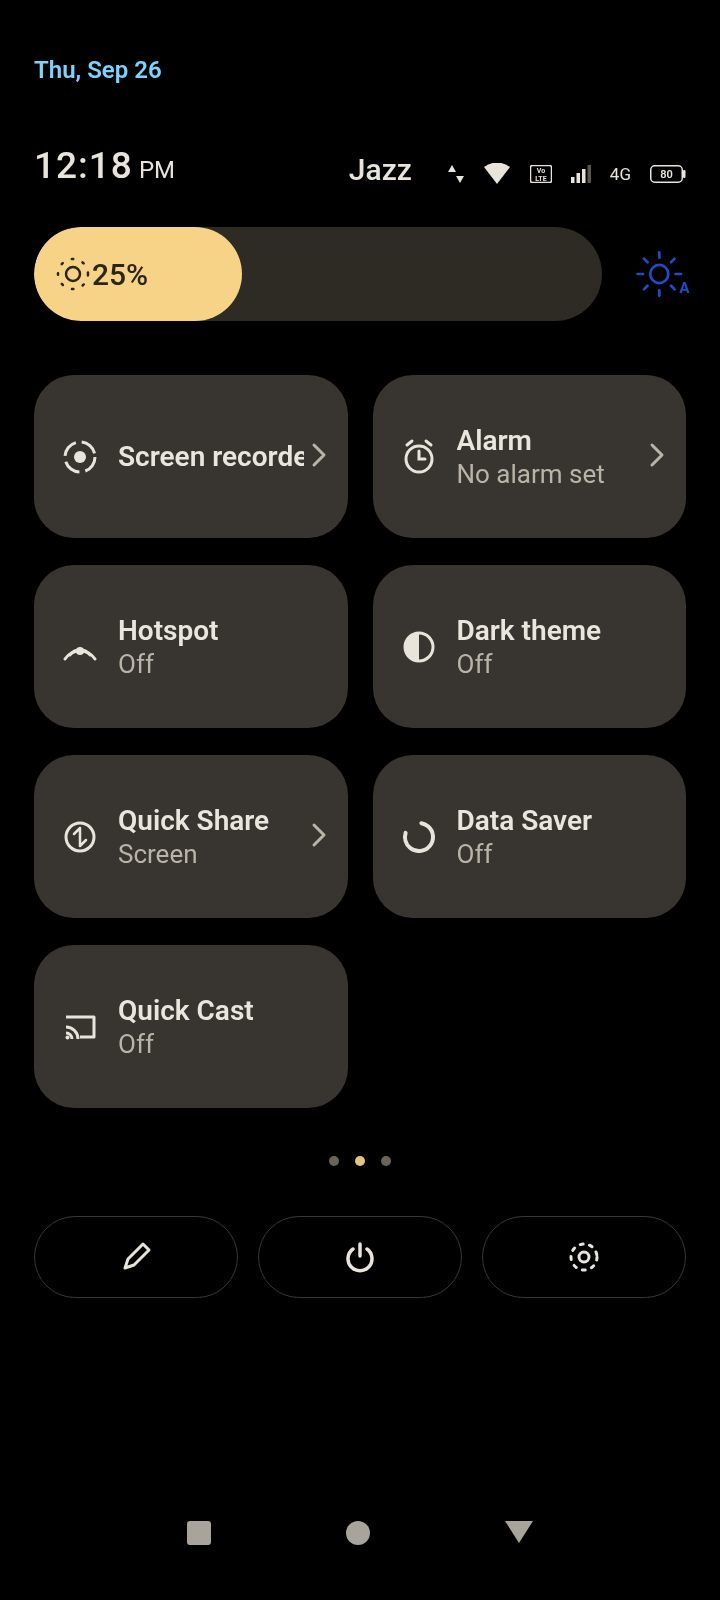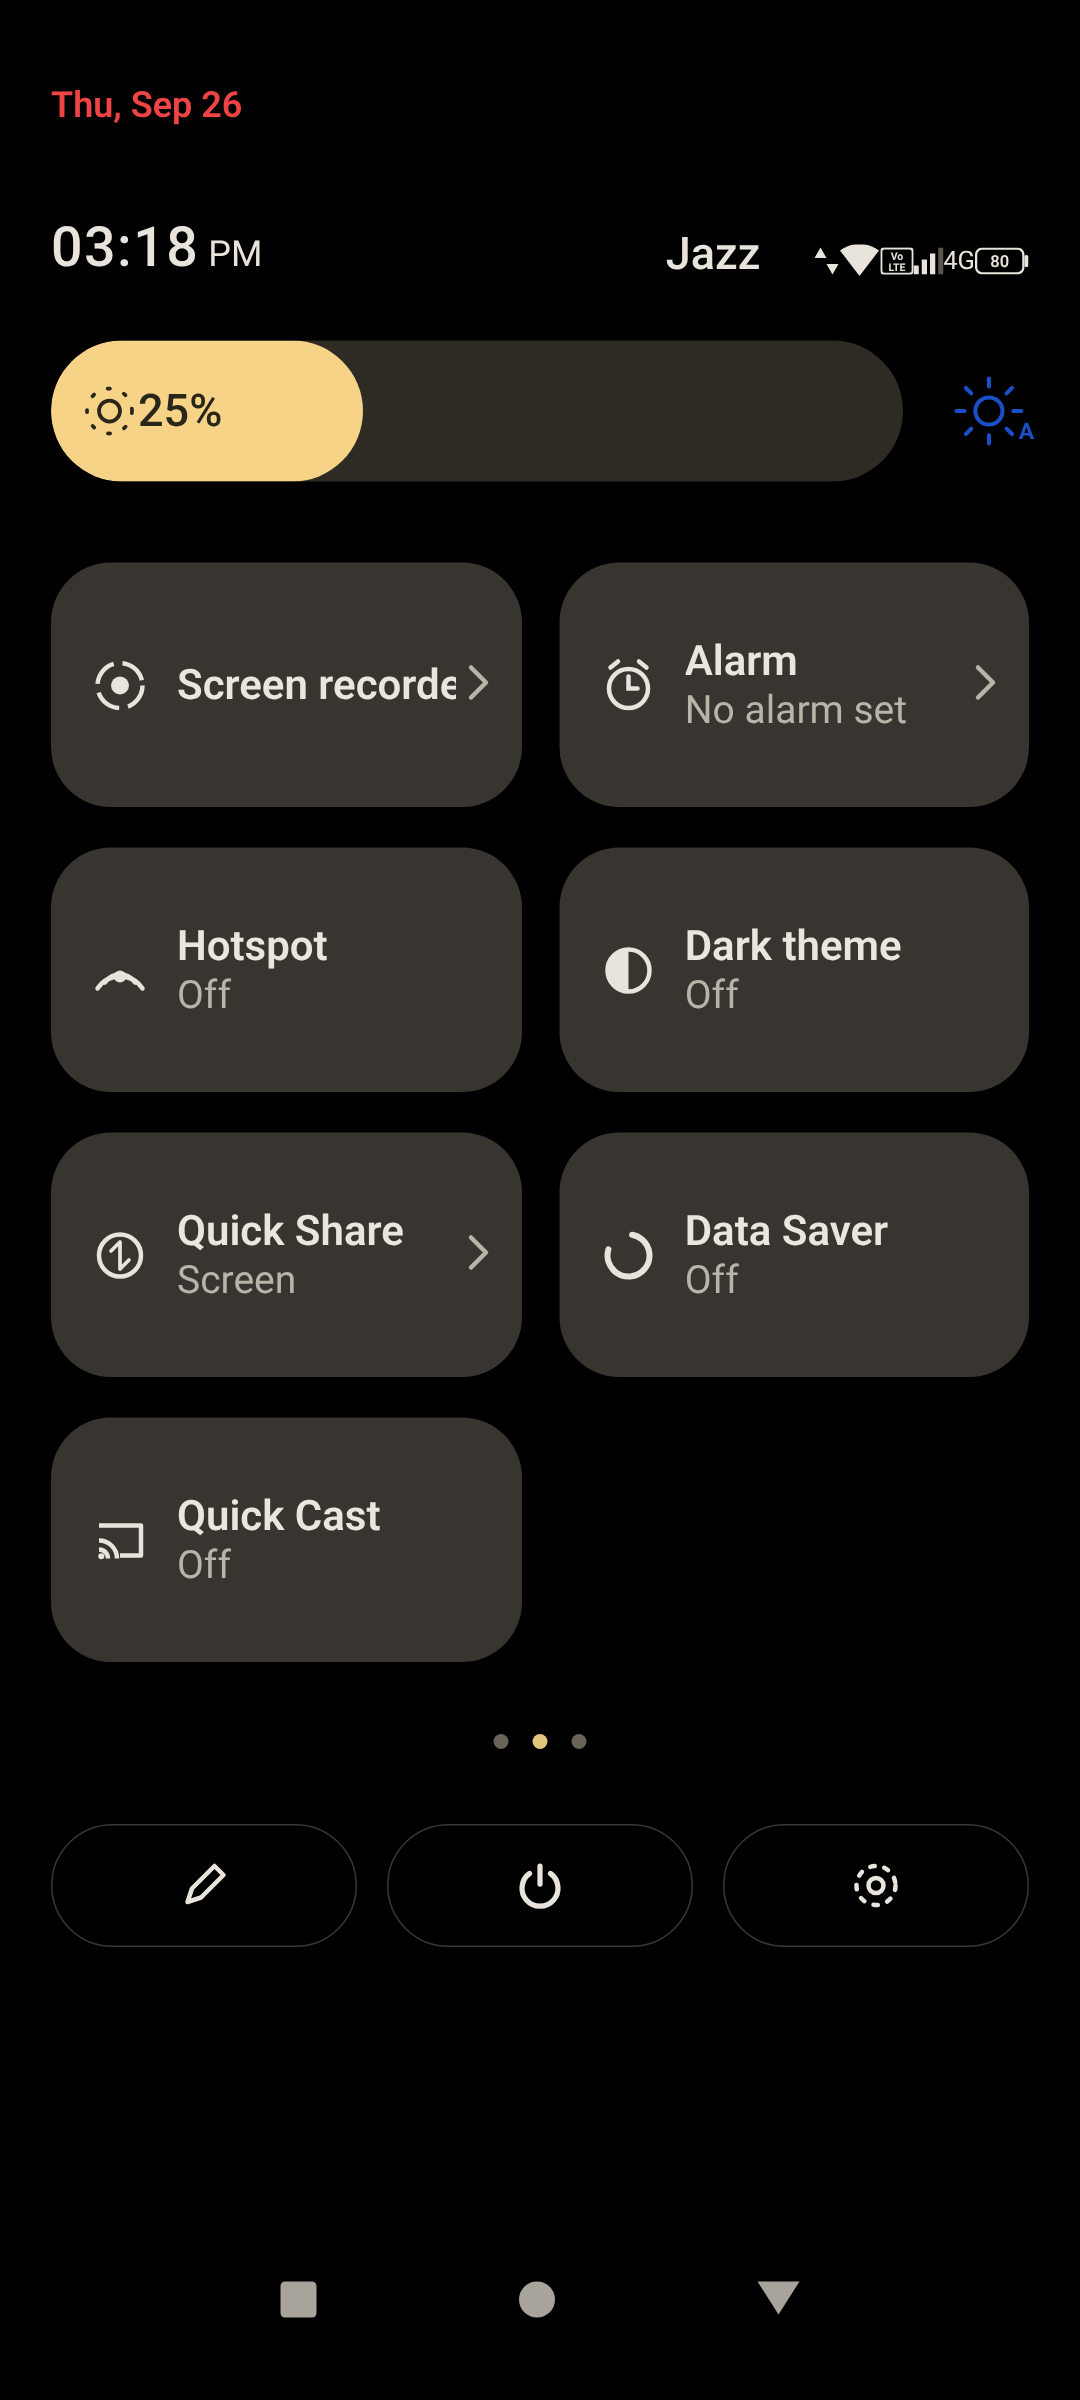--- a/index.html
+++ b/index.html
@@ -9,42 +9,42 @@
       background: #000;
       color: #e8e4dc;
       font-family: -apple-system, Roboto, sans-serif;
       overflow: hidden;
       position: relative;
     }
     .date-row {
       padding: 56px 0 0 34px;
       font-size: 24px;
       font-weight: 600;
-      color: #ef4444;
+      color: #7dd3fc;
     }
     .status-row {
       display: flex;
       align-items: flex-end;
       padding: 60px 34px 0 34px;
     }
     .time {
       font-size: 37px;
       font-weight: 500;
       letter-spacing: 1px;
     }
     .ampm { font-size: 24px; margin-left: 6px; }
     .carrier {
       margin-left: auto;
       font-size: 30px;
       font-weight: 500;
     }
     .status-icons {
       display: flex;
       align-items: center;
-      gap: 0;
+      gap: 19px;
       margin-left: 36px;
       padding-bottom: 2px;
     }
     .status-icons svg { display: block; }
     .brightness-row {
       display: flex;
       align-items: center;
       padding: 40px 30px 0 34px;
       position: relative;
     }
@@ -171,21 +171,21 @@
     }
     .nav-item { color: #a8a49c; }
   </style>
 </head>
 <body>
 
 <div class="date-row">Thu, Sep 26</div>
 
 <div class="status-row">
   <div>
-    <span class="time">03:18</span><span class="ampm">PM</span>
+    <span class="time">12:18</span><span class="ampm">PM</span>
   </div>
   <div class="carrier">Jazz</div>
   <div class="status-icons">
     <svg width="16" height="22" viewBox="0 0 16 22">
         <path d="M4 2 L8 9 H0 Z M12 20 L8 13 H16 Z" fill="#e8e4dc"></path>
       </svg>
     <svg width="28" height="22" viewBox="0 0 28 22">
         <path d="M14 21 L27 4 Q14 -5 1 4 Z" fill="#e8e4dc"></path>
       </svg>
     <svg width="22" height="18" viewBox="0 0 22 18">

